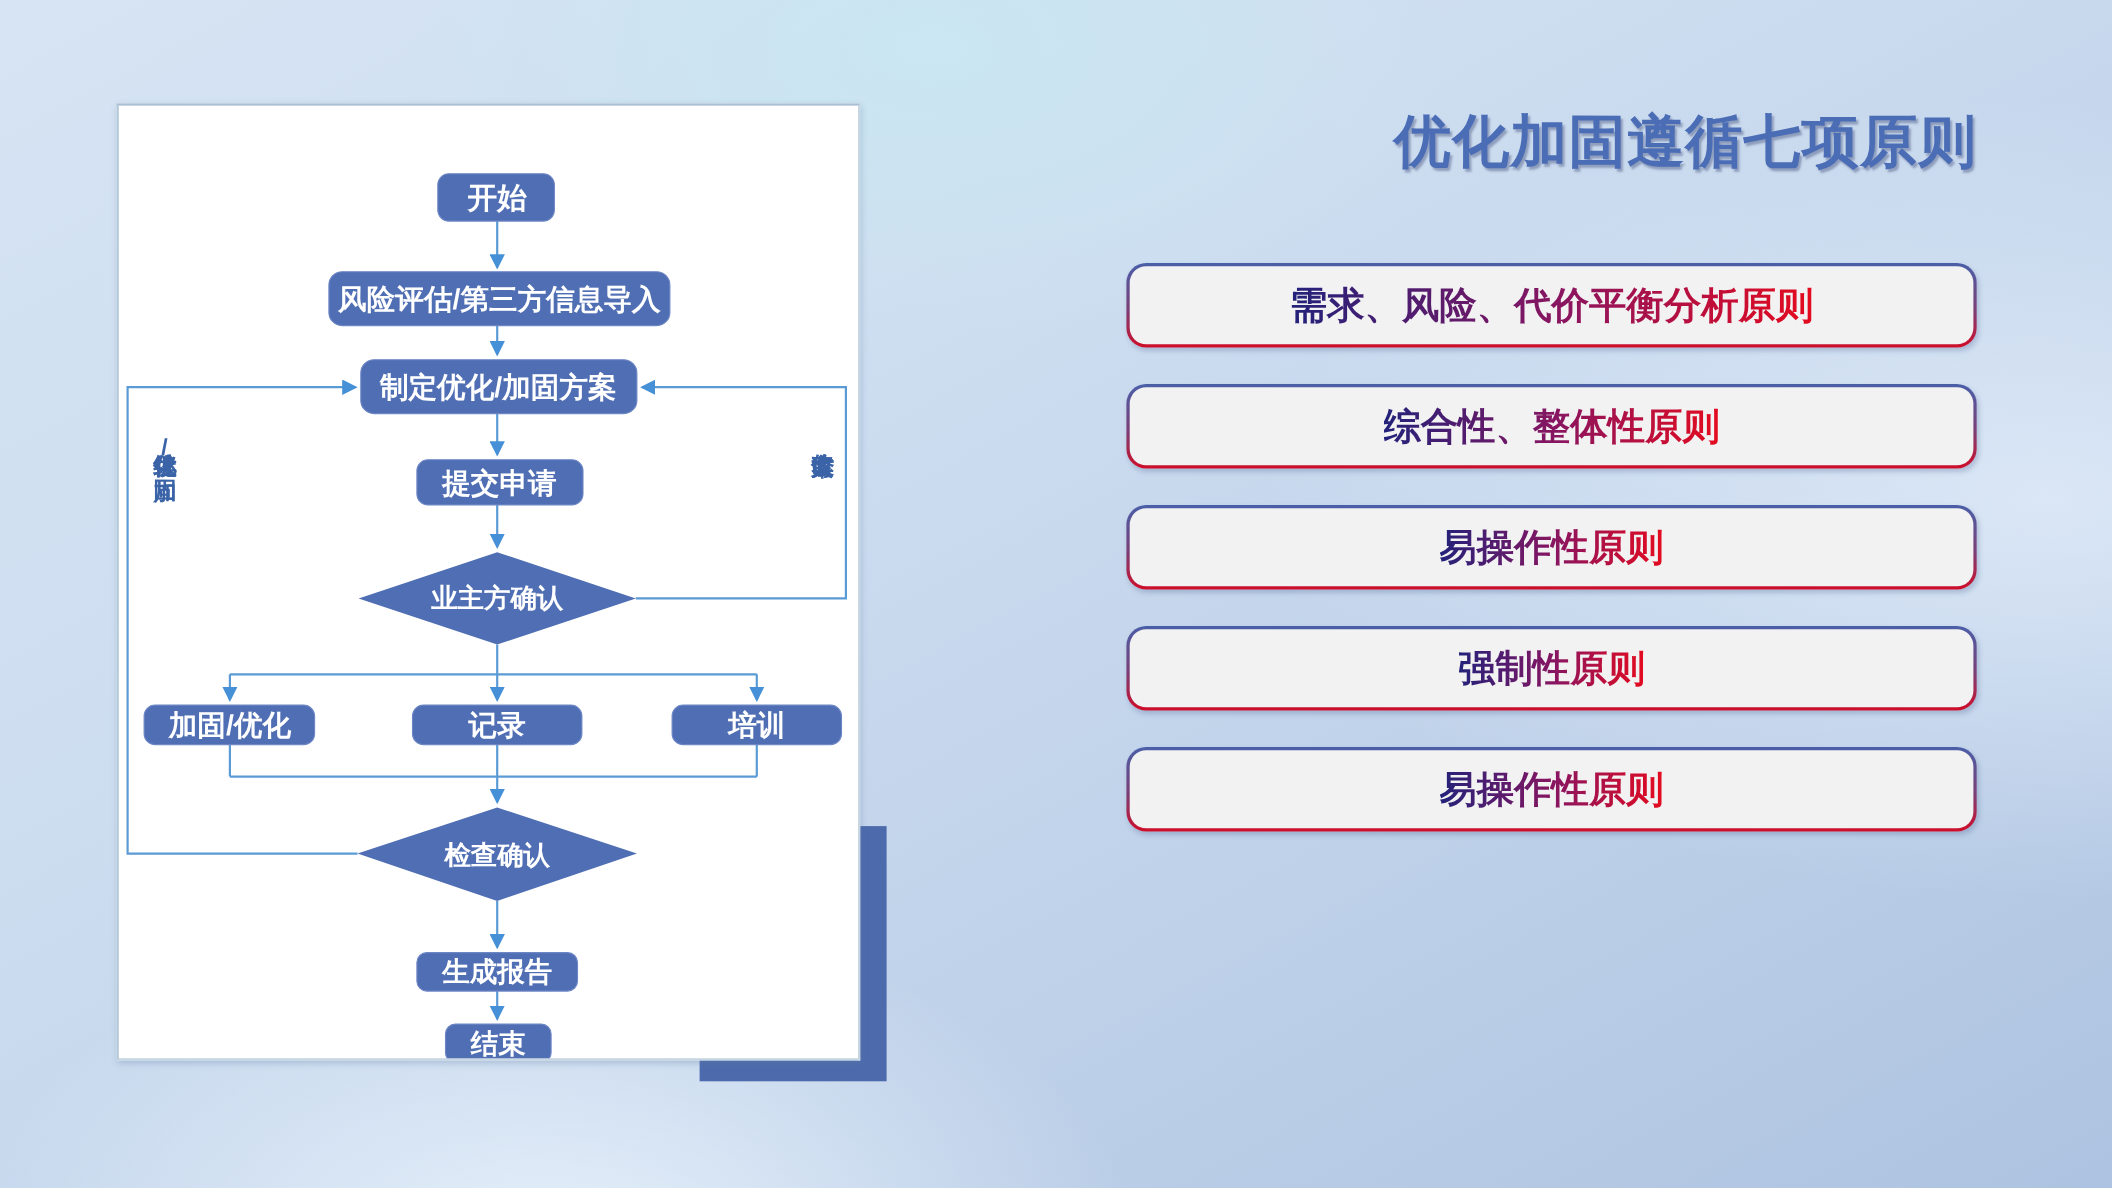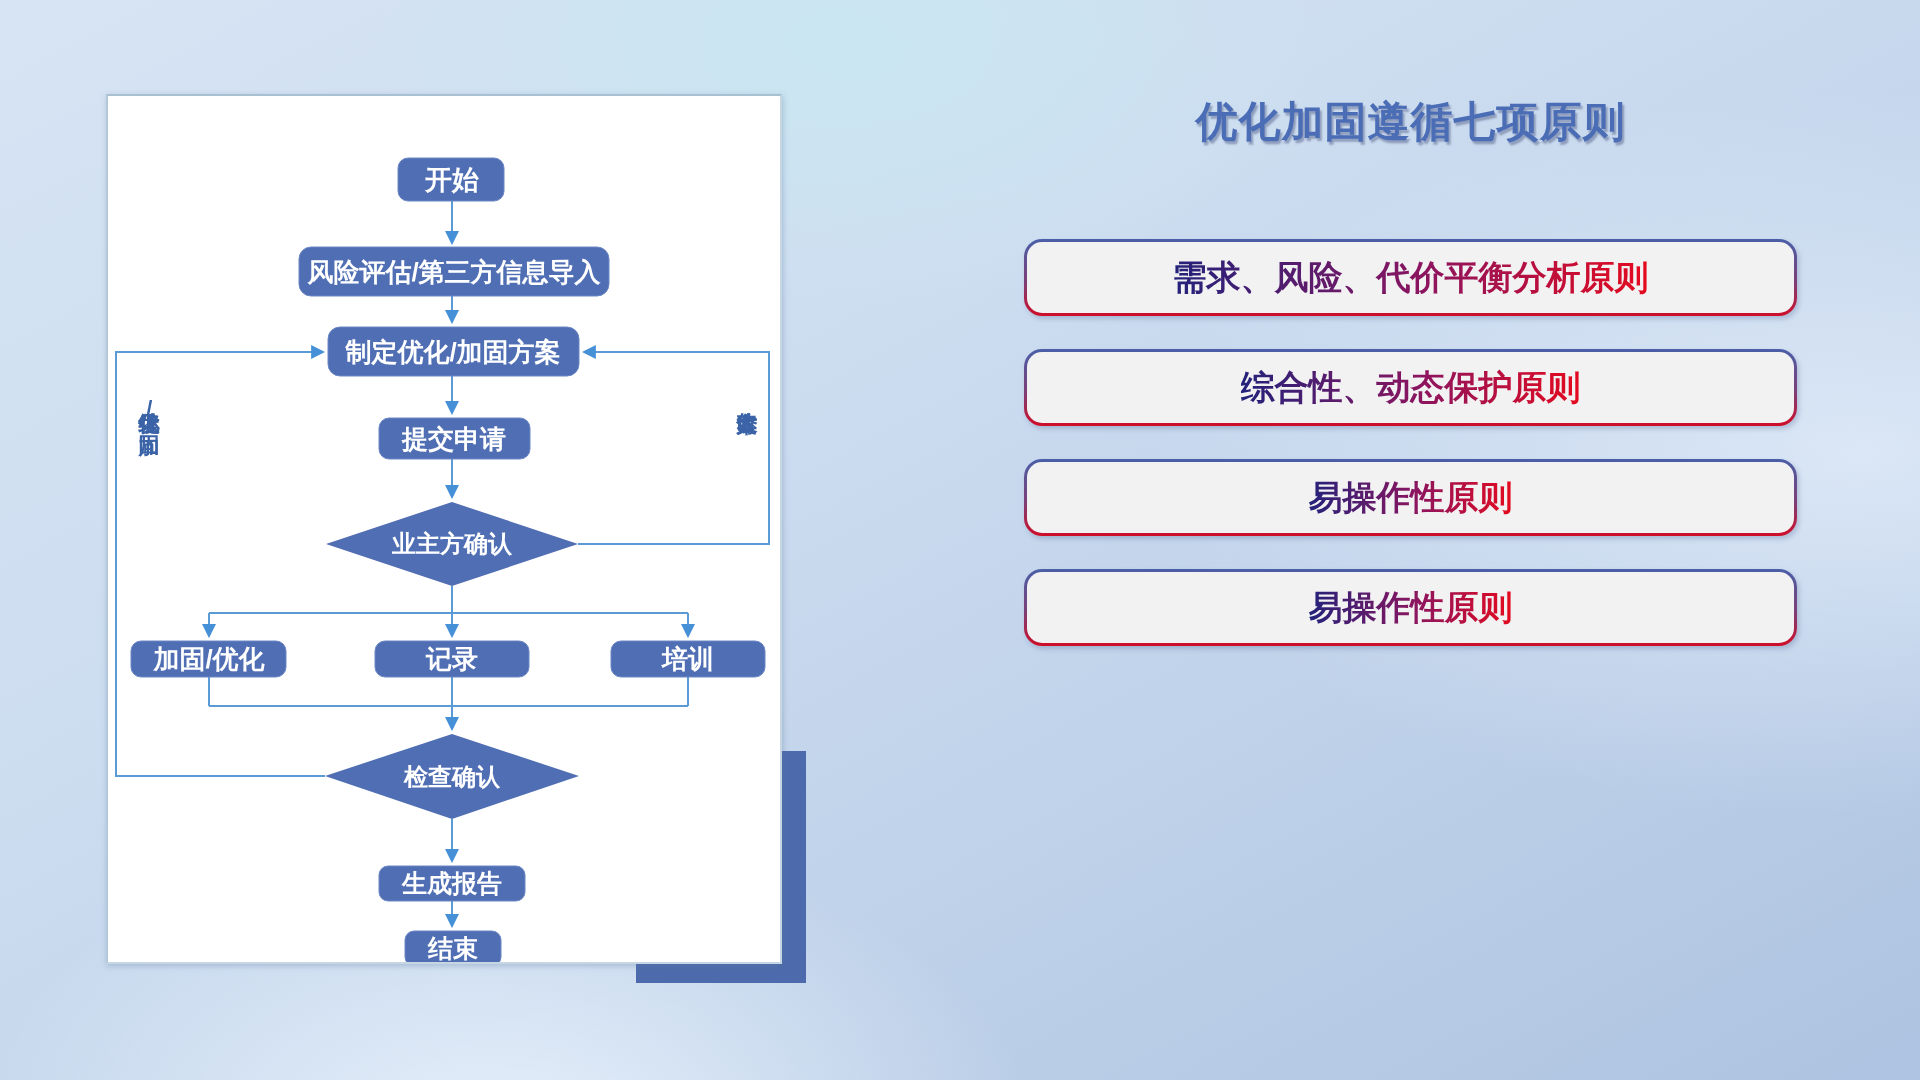--- a/index.html
+++ b/index.html
@@ -18,22 +18,22 @@
     border:2px solid;border-color:#a9bfd2 #c6d6e3 #c6d6e3 #b3c8d8;box-sizing:border-box;
     box-shadow:1px 2px 6px rgba(90,120,160,.35);z-index:2;text-align:center;}
   .card svg{position:absolute;left:0;top:0;width:672px;height:866px;}
   .flow-node-text{fill:#ffffff;font-weight:bold;text-anchor:middle;}
   .vlabel{position:absolute;writing-mode:vertical-rl;text-orientation:upright;
     font-size:21px;font-weight:bold;color:#3b63a7;letter-spacing:0;line-height:22px;}
   .vlabel.left{left:30px;top:300px;}
   .vlabel.right{left:628px;top:299px;}
   
   .right-panel{position:absolute;left:1024px;top:0;width:773px;height:1080px;z-index:2;}
-  .slide-title{position:absolute;top:94px;left:0;width:100%;margin:0;text-align:center;
-    font-size:42px;font-weight:800;color:#4b6db6;letter-spacing:1px;
+  .slide-title{position:absolute;top:94px;left:0;width:100%;margin:0;text-align:right;
+    font-size:52px;font-weight:800;color:#4b6db6;letter-spacing:1px;
     text-shadow:2px 3px 2px rgba(50,62,110,.4);}
   .principles{position:absolute;top:239px;left:0;width:100%;
     display:flex;flex-direction:column;gap:33px;}
   .principle{height:77px;box-sizing:border-box;border-radius:18px;padding:3px;
     background:linear-gradient(180deg,#4a5fa8 0%,#7b3f77 55%,#cf0d28 100%);
     box-shadow:2px 3px 5px rgba(70,90,140,.28);}
   .principle-inner{width:100%;height:100%;border-radius:15px;background:#f2f2f3;
     display:flex;align-items:center;justify-content:center;box-sizing:border-box;}
   .principle-text{display:inline-block;font-size:34px;font-weight:bold;
     background:linear-gradient(90deg,#23227a 0%,#8a1560 52%,#e50a1e 100%);
@@ -118,26 +118,31 @@
   <div class="right-panel">
     <h1 class="slide-title">优化加固遵循七项原则</h1>
     <div class="principles">
       <div class="principle">
         <div class="principle-inner">
           <span class="principle-text">需求、风险、代价平衡分析原则</span>
         </div>
       </div>
       <div class="principle">
         <div class="principle-inner">
-          <span class="principle-text">综合性、动态保护原则</span>
+          <span class="principle-text">综合性、整体性原则</span>
         </div>
       </div>
       <div class="principle">
         <div class="principle-inner">
           <span class="principle-text">易操作性原则</span>
+        </div>
+      </div>
+      <div class="principle">
+        <div class="principle-inner">
+          <span class="principle-text">强制性原则</span>
         </div>
       </div>
       <div class="principle">
         <div class="principle-inner">
           <span class="principle-text">易操作性原则</span>
         </div>
       </div>
     </div>
   </div>
 

